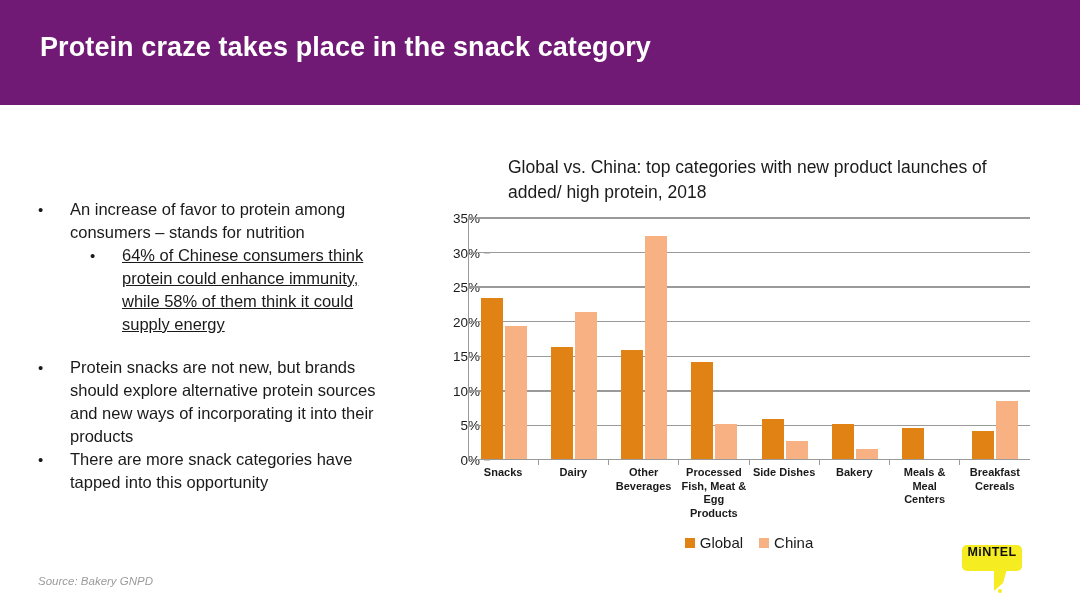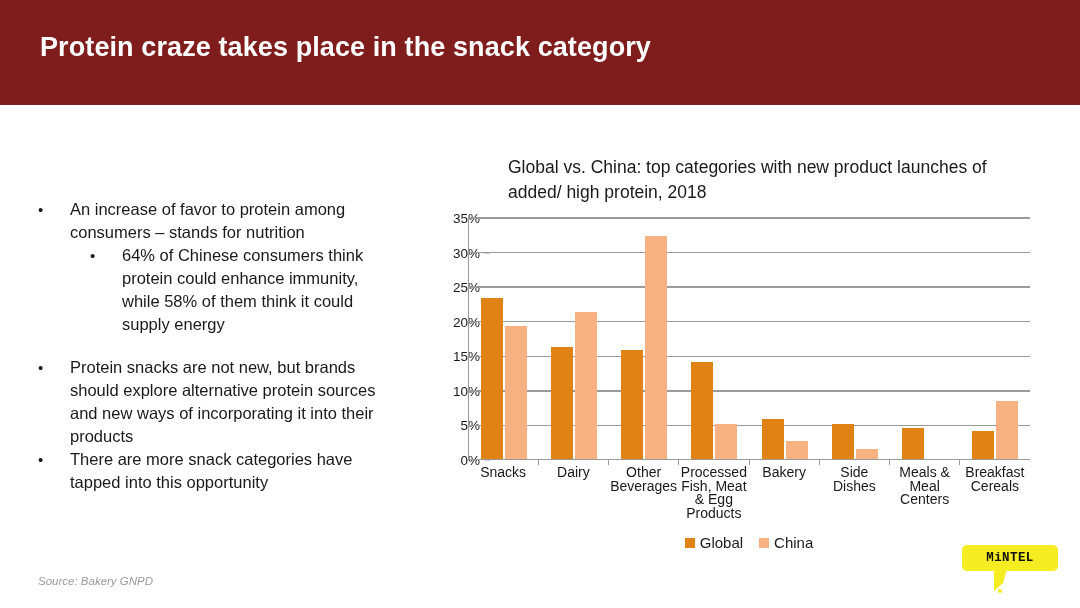--- a/index.html
+++ b/index.html
@@ -18,21 +18,21 @@
     height: 608px;
     background: #ffffff;
   }
 
   
   #header-band {
     position: absolute;
     left: 0; top: 0;
     width: 1080px;
     height: 105px;
-    background: #7f1d1d;
+    background: #701a75;
   }
   #slide-title {
     position: absolute;
     left: 40px;
     top: 32px;
     color: #ffffff;
     font-size: 27px;
     font-weight: bold;
     letter-spacing: 0.1px;
     white-space: nowrap;
@@ -47,21 +47,21 @@
     color: #1a1a1a;
   }
   .bullet-row {
     display: flex;
     align-items: flex-start;
     font-size: 16.5px;
     line-height: 23px;
   }
   .bullet-row.lvl1 { margin-left: 0px; }
   .bullet-row.lvl2 { margin-left: 52px; }
-  .bullet-row.lvl2 .btext { width: 240px; }
+  .bullet-row.lvl2 .btext { width: 240px; text-decoration: underline; }
   .bullet-mark {
     flex: 0 0 auto;
     width: 16px;
     font-size: 15px;
     line-height: 23px;
     color: #1a1a1a;
   }
   .btext { flex: 1 1 auto; margin-left: 16px; }
   .group-gap { height: 20px; }
 
@@ -165,24 +165,25 @@
   #x-labels {
     position: absolute;
     left: 28px;
     top: 248px;
     width: 562px;
     display: flex;
   }
   .x-label {
     flex: 1 1 0;
     text-align: center;
-    font-size: 14px;
+    font-size: 11px;
     line-height: 13.5px;
     color: #1a1a1a;
     padding: 0 1px;
+    font-weight: bold;
   }
 
   
   #legend {
     position: absolute;
     left: 28px;
     top: 316px;
     width: 562px;
     display: flex;
     justify-content: center;
@@ -215,28 +216,27 @@
   #mintel-logo {
     position: absolute;
     left: 962px;
     top: 545px;
     width: 72px;
     height: 50px;
   }
   #logo-bubble {
     position: absolute;
     left: 0; top: 0;
-    width: 96px;
+    width: 60px;
     height: 26px;
     background: #F5EC22;
     border-radius: 5px;
     display: flex;
-    align-items: center;
+    align-items: flex-start;
     justify-content: center;
-    font-family: Liberation Mono, monospace;
   }
   #logo-word {
     font-size: 12.5px;
     font-weight: bold;
     color: #111111;
     letter-spacing: 0.4px;
   }
   #logo-tail {
     position: absolute;
     left: 32px;
@@ -357,22 +357,22 @@
               <div class="bar global" style="height: 28.3486px; background: rgb(224, 130, 20);"></div>
               <div class="bar china" style="height: 58.08px; background: rgb(248, 177, 131);"></div>
             </div>
           </div>
       </div>
       <div id="x-labels">
           <div class="x-label">Snacks</div>
           <div class="x-label">Dairy</div>
           <div class="x-label">Other Beverages</div>
           <div class="x-label">Processed Fish, Meat &amp; Egg Products</div>
+          <div class="x-label">Side Dishes</div>
           <div class="x-label">Bakery</div>
-          <div class="x-label">Side Dishes</div>
           <div class="x-label">Meals &amp; Meal Centers</div>
           <div class="x-label">Breakfast Cereals</div>
         </div>
       <div id="legend">
           <div class="legend-item">
             <span class="legend-swatch" style="background: rgb(224, 130, 20);"></span>
             <span>Global</span>
           </div>
           <div class="legend-item">
             <span class="legend-swatch" style="background: rgb(248, 177, 131);"></span>

